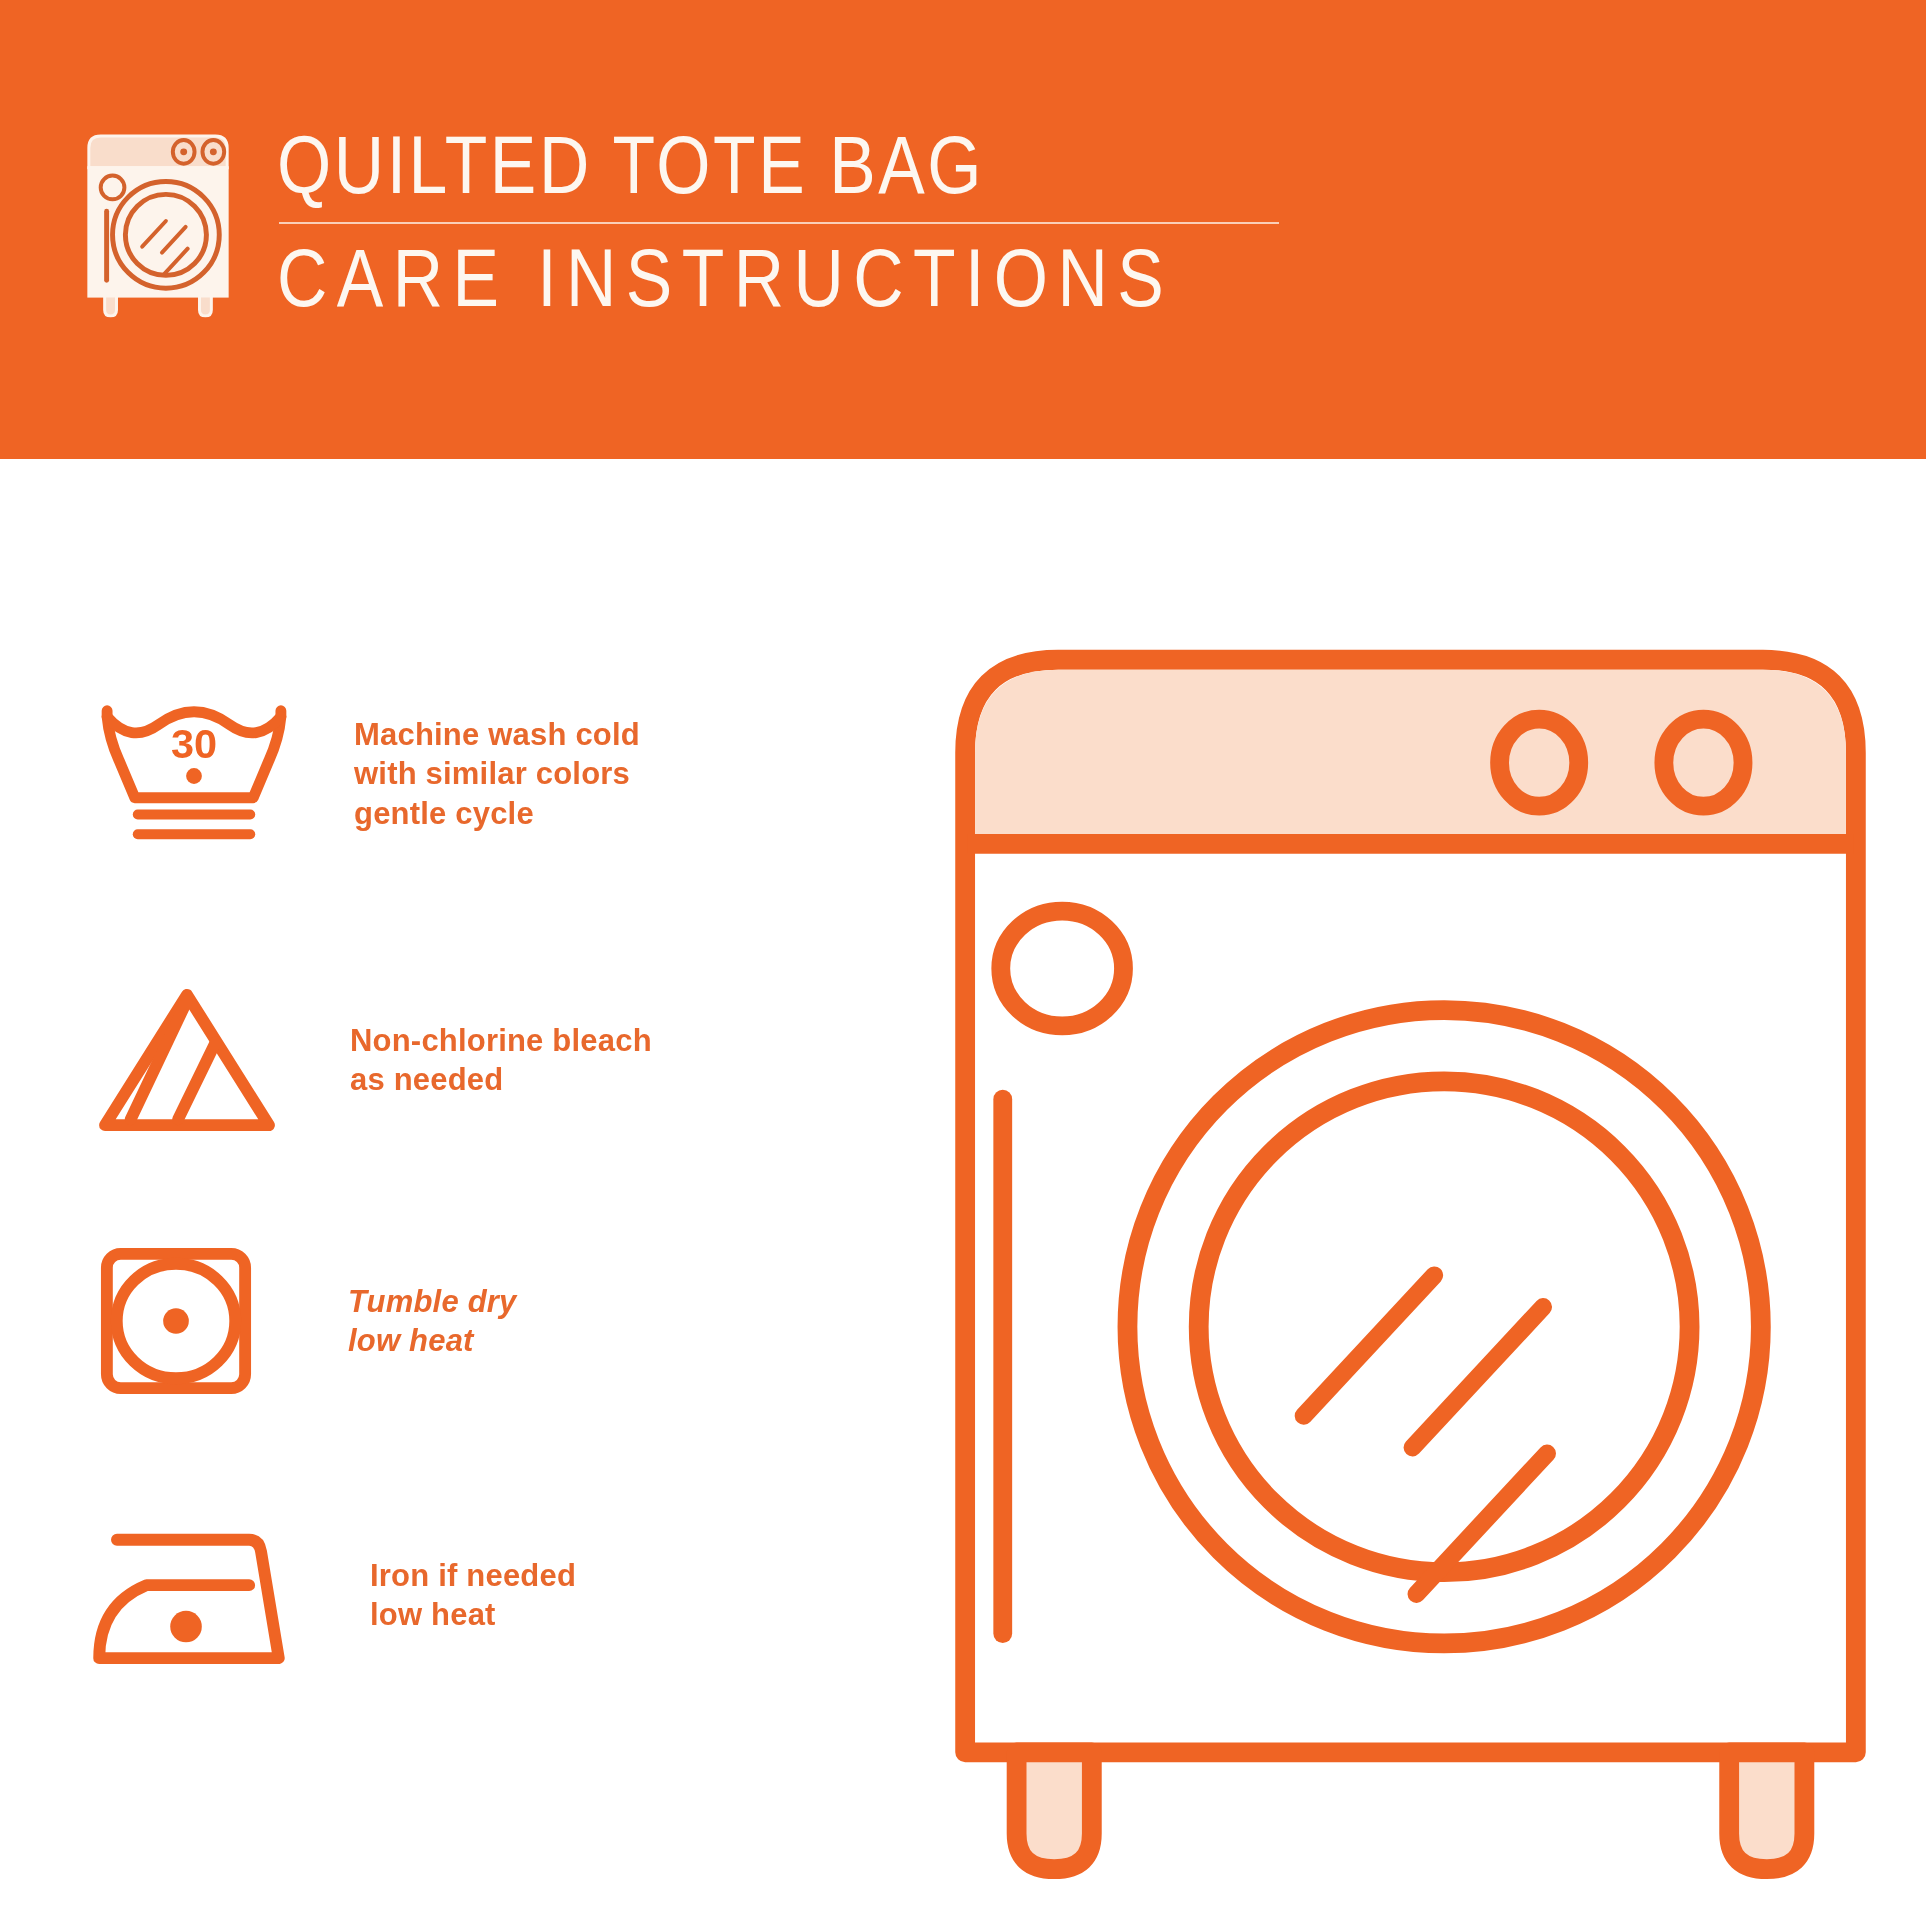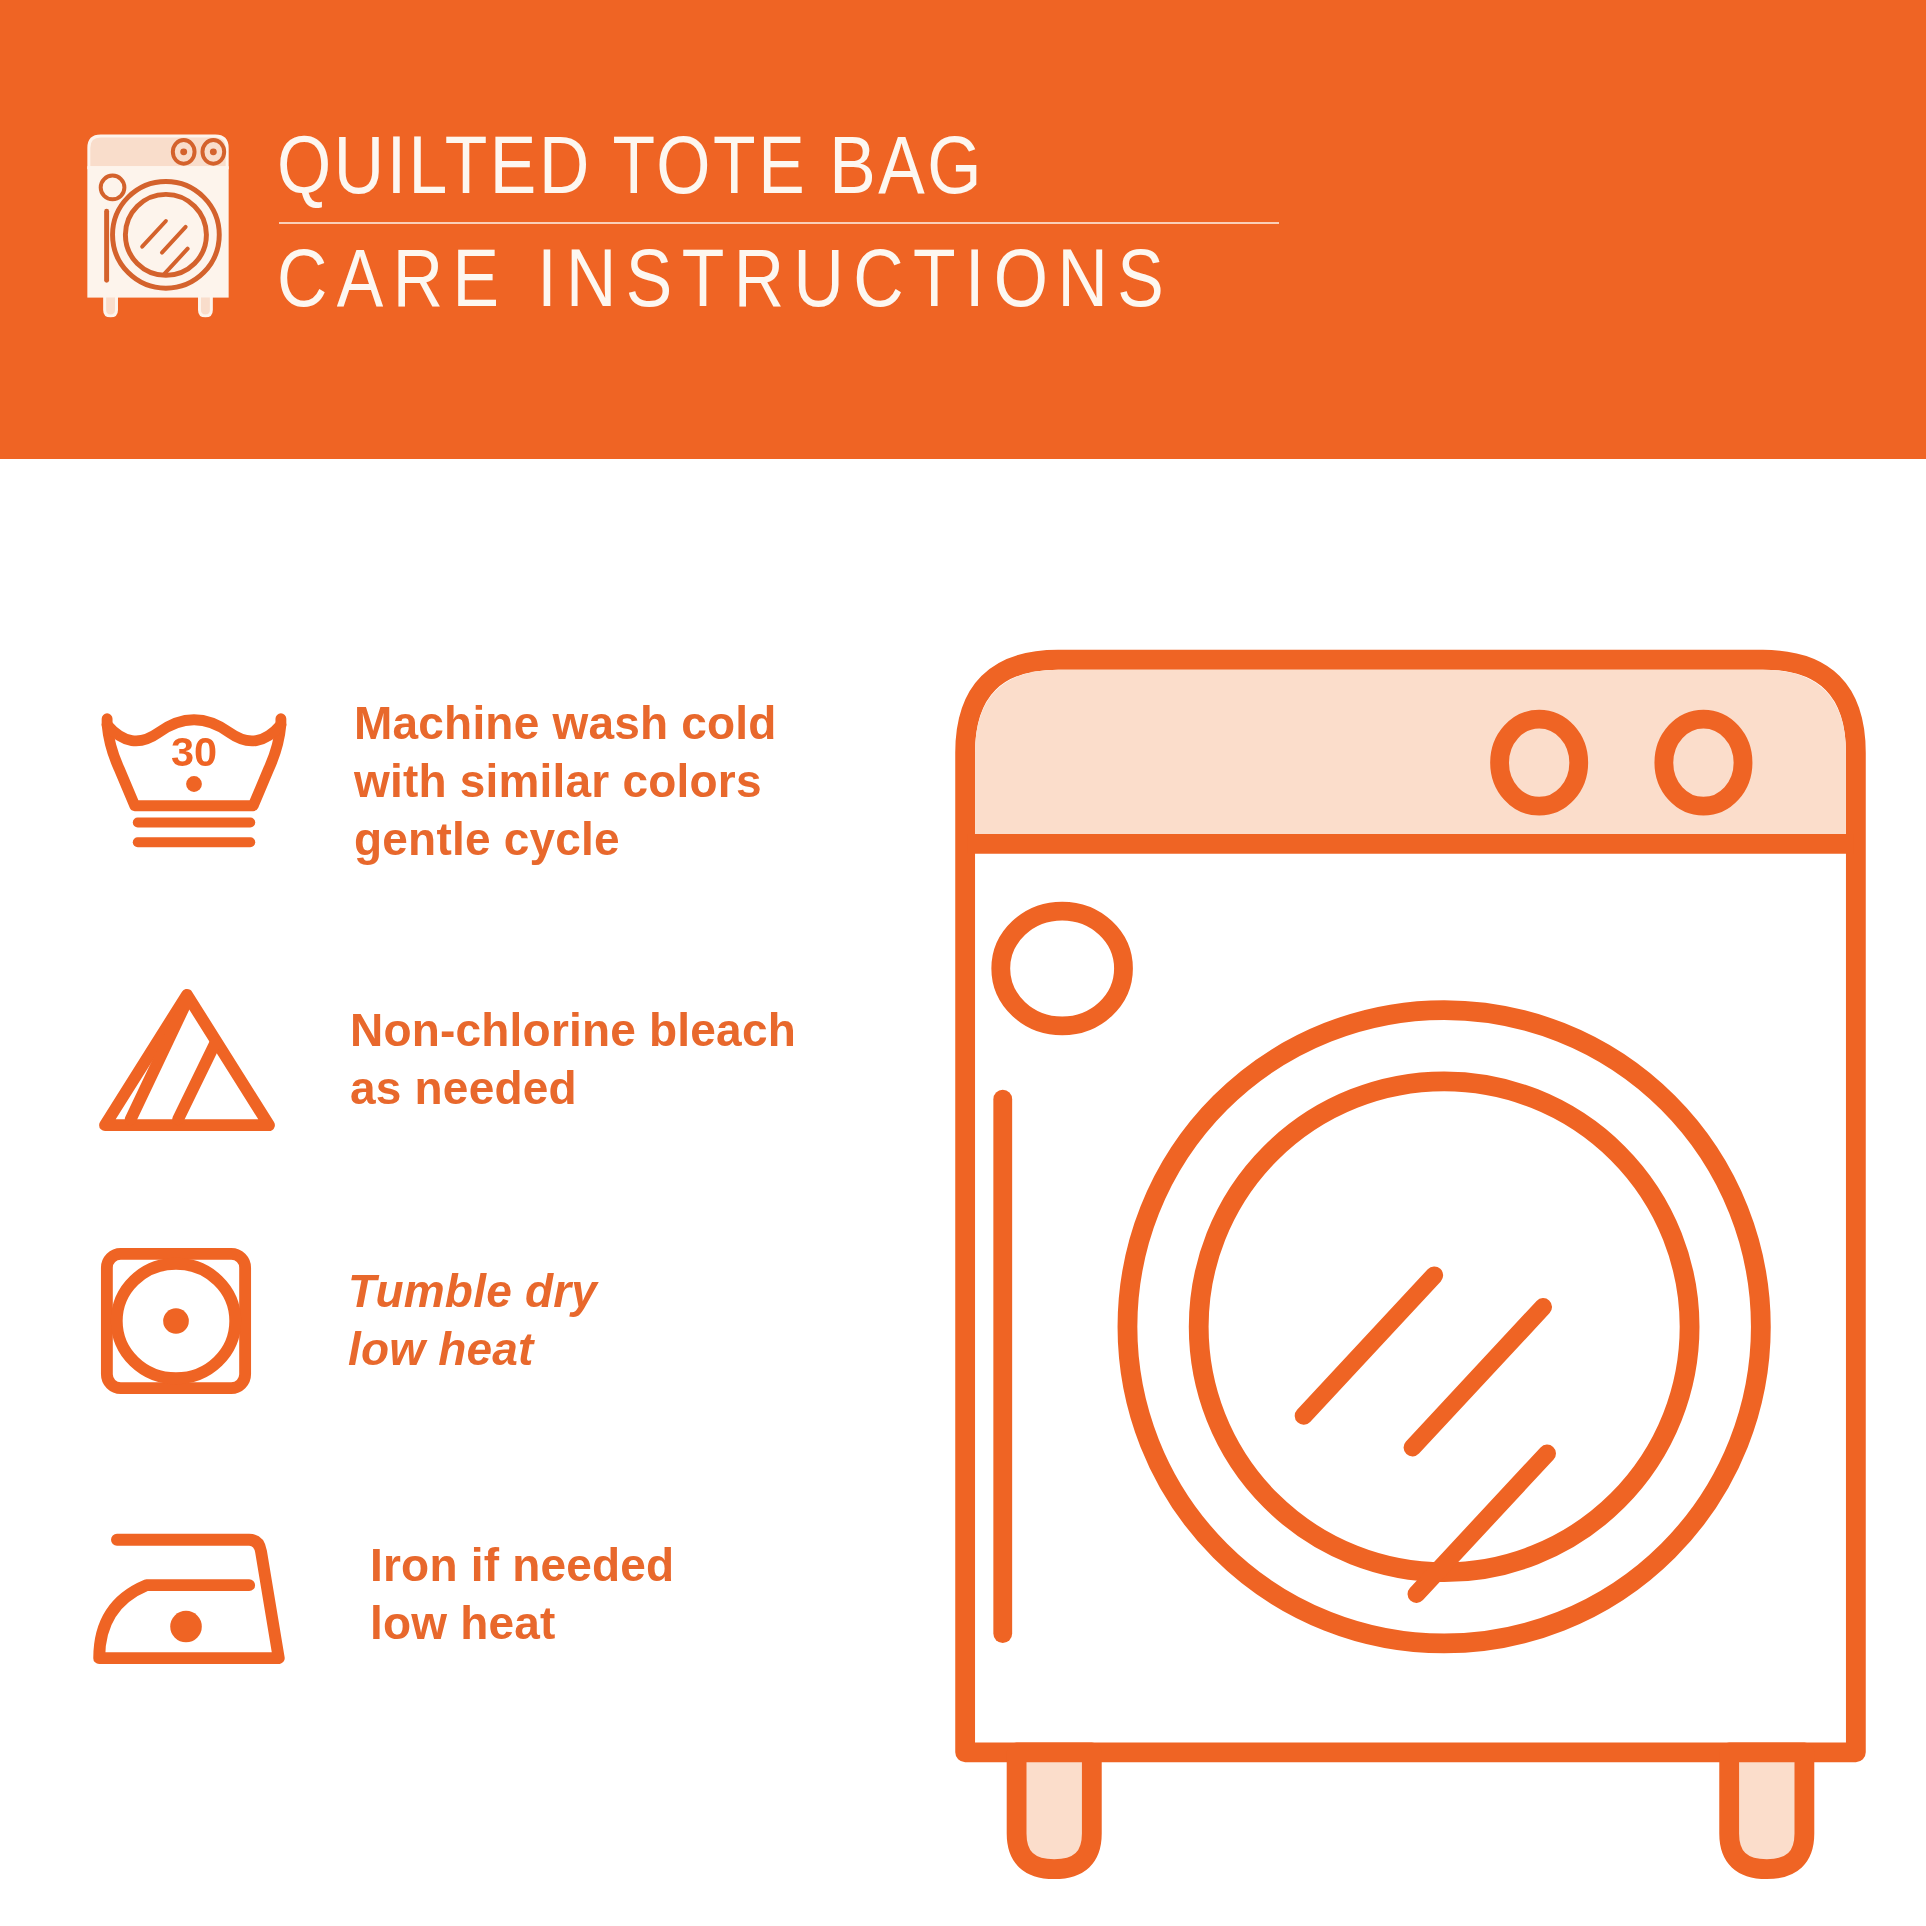--- a/index.html
+++ b/index.html
@@ -48,21 +48,21 @@
     transform-origin:left center;
     white-space:nowrap;
   }
   .row {
     position:absolute;
     display:flex; align-items:center;
   }
   .row-icon { flex:0 0 auto; display:block; }
   .row-label {
     color:#e8682c;
-    font-size:46px;
+    font-size:31px;
     line-height:1.26;
     font-weight:700;
     letter-spacing:0.2px;
     white-space:pre-line;
   }
   .r1 { left:95px;  top:695px;align-items:center; }
   .r2 { left:95px;  top:981px; }
   .r3 { left:95px;  top:1242px; }
   .r4 { left:91px;  top:1520px; }
   .r1 .row-label { margin-left:61px; }

